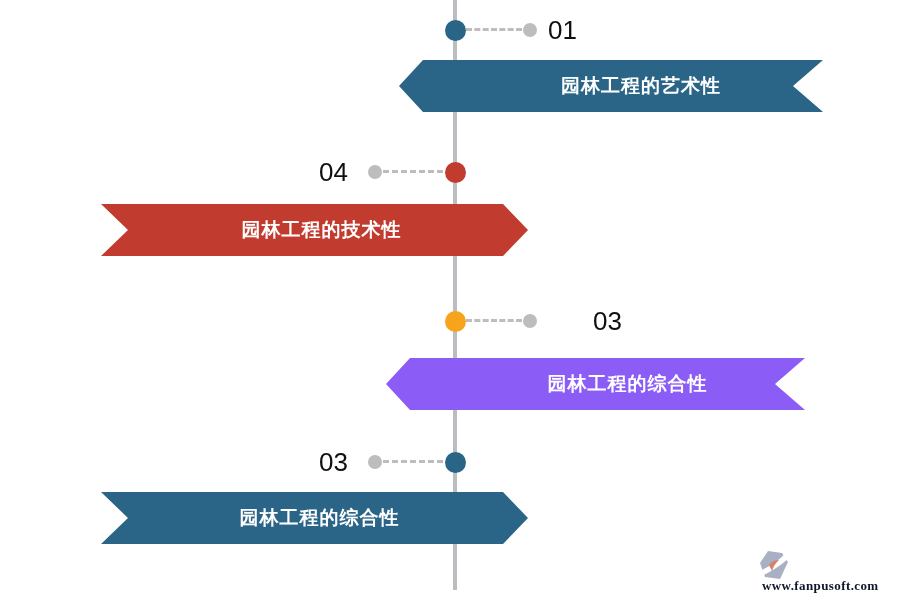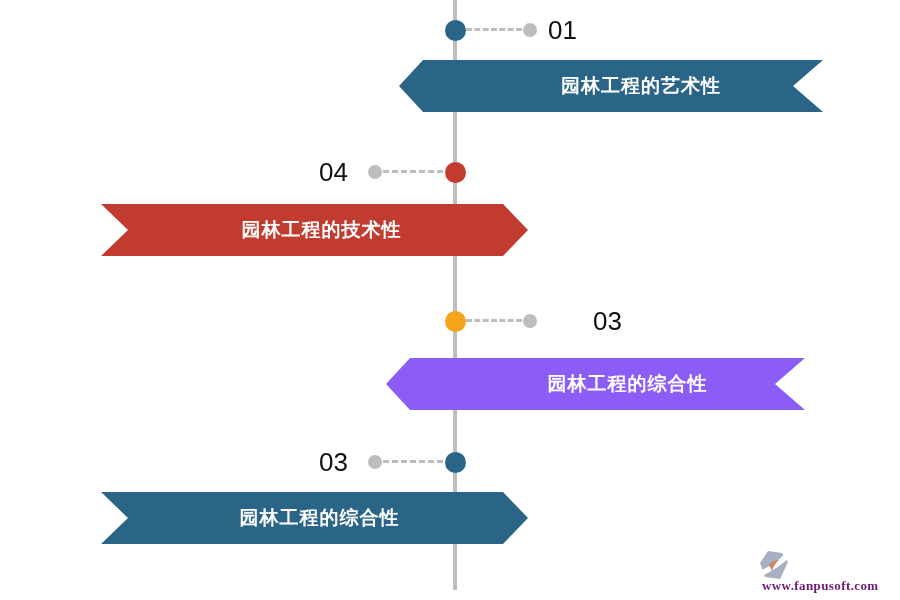--- a/index.html
+++ b/index.html
@@ -137,16 +137,16 @@
   </div>
 
   <div class="watermark">
     <span class="wm-mark">
       <svg width="28" height="28" viewBox="0 0 28 28">
         <path d="M8 0 L22 2 L28 11 L20 28 L5 26 L0 12 Z" fill="#a9b0c3"></path>
         <path d="M2 19 C10 15 18 10 26 2 L28 8 C19 16 11 20 4 24 Z" fill="#ffffff"></path>
         <path d="M9 14 C12 10 16 9 19 9 C15 13 13 16 12 20 Z" fill="#d4836a"></path>
       </svg>
     </span>
-    <span class="wm-url" style="color: #701a75;">www.fanpusoft.com</span>
+    <span class="wm-url" style="color: #0f172a;">www.fanpusoft.com</span>
   </div>
 
 </div>
 
 </body></html>

